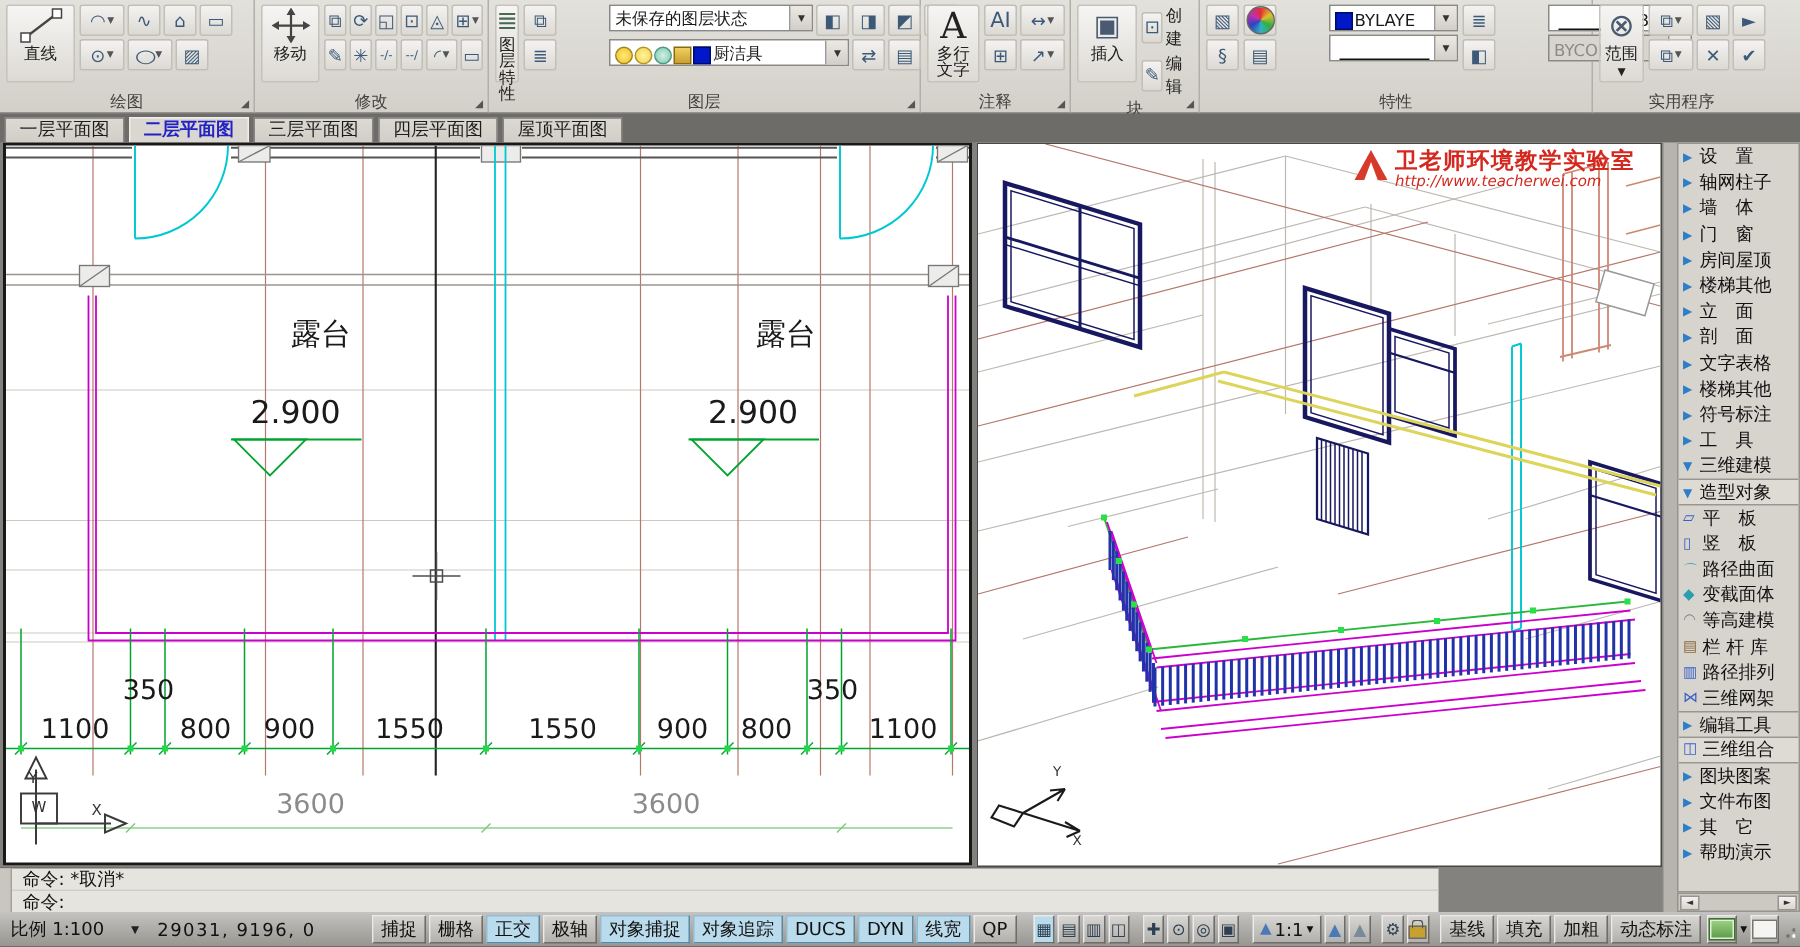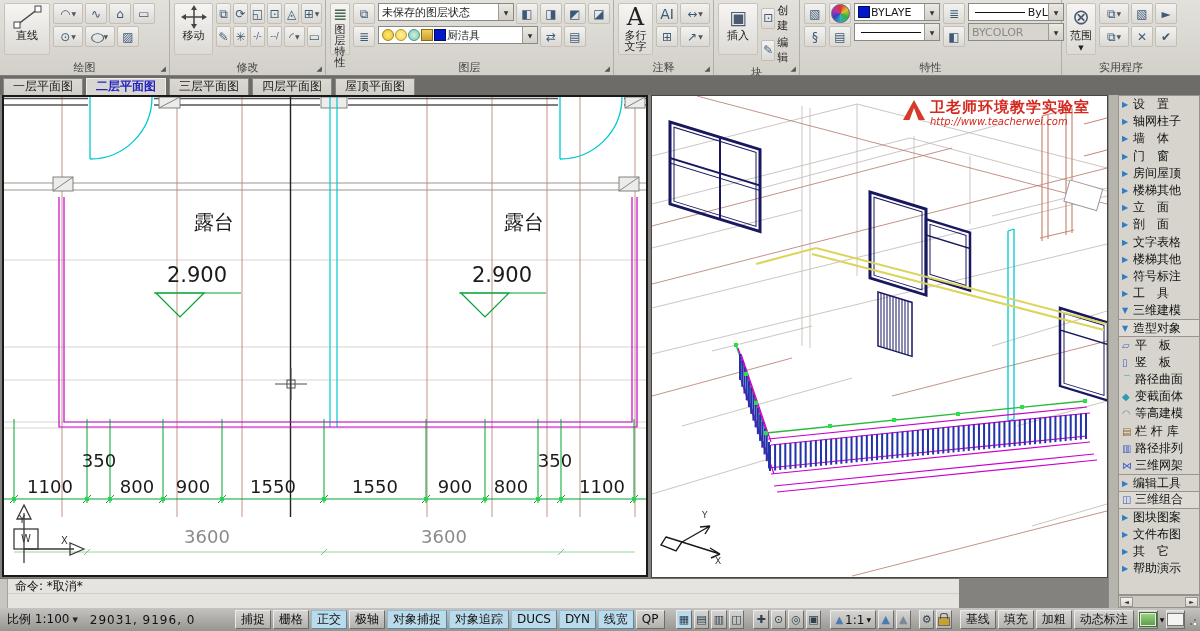--- a/index.html
+++ b/index.html
@@ -12,21 +12,21 @@
   .plabel{height:15px;line-height:15px;text-align:center;font-size:11px;color:#45433f;}
   .corner{position:absolute;right:3px;bottom:2px;font-size:7px;color:#555;}
   .bigbtn{width:46px;height:52px;display:flex;flex-direction:column;align-items:center;border:1px solid #c6c3bc;border-radius:2px;background:linear-gradient(#f6f5f3,#dddad4);box-sizing:border-box;}
   .bigbtn .bicon{height:26px;display:flex;align-items:center;justify-content:center;font-size:19px;color:#4a5a70;}
   .bigbtn .blabel{font-size:11px;line-height:11px;text-align:center;color:#222;}
   .sgrid{display:flex;flex-direction:column;gap:2px;}
   .srow{display:flex;gap:2px;}
   .sbtn{width:22px;height:21px;border:1px solid #c2bfb8;background:linear-gradient(#f4f3f1,#dcd9d3);display:flex;align-items:center;justify-content:center;font-size:12px;color:#3c5a78;border-radius:2px;box-sizing:border-box;}
   .sbtn .mini{font-size:6px;margin-left:1px;color:#555;}
   .sbtn.wide{width:30px;}
-  .dd{height:18px;background:#fff;border:1px solid #8b8985;display:flex;align-items:center;font-size:11px;padding-left:3px;color:#1a1a1a;box-sizing:border-box;white-space:nowrap;overflow:hidden;}
+  .dd{height:18px;background:#fff;border:1px solid #8b8985;display:flex;align-items:flex-end;font-size:11px;padding-left:3px;color:#1a1a1a;box-sizing:border-box;white-space:nowrap;overflow:hidden;margin-left:32px;}
   .dd .ddcaret{margin-left:auto;width:14px;align-self:stretch;background:linear-gradient(#ece9e3,#d2cfc9);border-left:1px solid #999;display:flex;align-items:center;justify-content:center;font-size:6px;color:#333;flex:none;}
   .dd.grayed{background:#d8d5cf;color:#8a8a86;}
   .lic{width:10px;height:10px;display:inline-block;margin-right:1px;flex:none;}
   .lic.bulb{background:radial-gradient(#ffe97a,#f0c020);border:1px solid #a08420;border-radius:50%;}
   .lic.sun{background:radial-gradient(#fff3a0,#f4d24a);border:1px solid #b09430;border-radius:50%;}
   .lic.thaw{background:radial-gradient(#d2f0e0,#7ac8b0);border:1px solid #4a9880;border-radius:50%;}
   .lic.lock{background:linear-gradient(#f0d060,#c8a030);border:1px solid #8a6a10;}
   .lic.colorsq{background:#0018c8;border:1px solid #000a60;}
   .wheel{width:17px;height:17px;border-radius:50%;border:1px solid #666;background:conic-gradient(#e03030,#e0c030,#30b040,#30b0c0,#3040c0,#c030b0,#e03030);}
   .lineswatch{flex:1;height:0;border-top:1.5px solid #111;margin:0 3px;}
@@ -65,21 +65,21 @@
   .sb-arrow{color:#2d7dc8;font-size:8px;width:11px;flex:none;}
   .sb-ico{width:13px;font-size:10px;flex:none;}
   .c-blue{color:#3a5fc8;} .c-teal{color:#2a9db0;} .c-gray{color:#82807c;} .c-brown{color:#8a6a3a;}
   .sb-sep{border-top:1px solid #98958f;}
   .sb-box{border-top:1px solid #98958f;border-bottom:1px solid #98958f;background:#dedbd5;}
   .sbhscroll{position:absolute;left:1118px;top:500px;width:82px;height:13px;background:#ccc9c3;border:1px solid #96938d;box-sizing:border-box;display:flex;justify-content:space-between;align-items:center;padding:0 1px;}
   .hsbtn{width:13px;height:10px;background:linear-gradient(#f3f2f0,#d7d4ce);border:1px solid #97948e;font-size:6px;display:flex;align-items:center;justify-content:center;color:#333;box-sizing:border-box;}
 
   
   .statusbar{position:absolute;left:0;top:608px;width:1200px;height:23px;background:linear-gradient(#c4c3c1,#96958f);display:flex;align-items:center;font-size:12px;color:#111;box-sizing:border-box;padding:0 3px;gap:2px;}
-  .sb-flat{display:flex;align-items:center;gap:3px;padding:0 4px;white-space:nowrap;}
+  .sb-flat{display:flex;align-items:center;gap:18px;padding:0 4px;white-space:nowrap;}
   .sb-flat .tri{font-size:7px;color:#222;}
   .coords{padding:0 6px;letter-spacing:1px;white-space:nowrap;}
   .tg{height:19px;line-height:17px;padding:0 5px;border:1px solid;border-color:#eceae8 #6d6c68 #6d6c68 #eceae8;background:linear-gradient(#d6d5d1,#b2b1ad);white-space:nowrap;box-sizing:border-box;}
   .tg.on{background:#badbec;border-color:#93bdd2 #5e87a0 #5e87a0 #93bdd2;}
   .ib{width:23px;height:19px;border:1px solid;border-color:#eceae8 #6d6c68 #6d6c68 #eceae8;background:linear-gradient(#d6d5d1,#b2b1ad);display:flex;align-items:center;justify-content:center;font-size:11px;color:#2f4050;box-sizing:border-box;}
   .ib.active{background:#badbec;}
   .annoscale{display:flex;align-items:center;gap:2px;height:19px;border:1px solid;border-color:#eceae8 #6d6c68 #6d6c68 #eceae8;background:linear-gradient(#d6d5d1,#b2b1ad);padding:0 4px;box-sizing:border-box;}
   .annoscale .person{color:#4a7ab5;font-size:10px;}
   .annoscale .tri{font-size:6px;}
   .locki{width:10px;height:7px;background:#c8a030;border:1px solid #6d6c68;position:relative;margin-top:4px;}
@@ -771,20 +771,21 @@
         </div>
       </div>
       <span class="ov ucslbl" style="left:50px;top:414px;font-size:9px">Y</span>
       <span class="ov ucslbl" style="left:63px;top:460px;font-size:9px">X</span>
     </div>
 
     <div class="cmd">
       <div class="cmdgrip"></div>
       <div class="cmdrows">
         <div class="cmdrow first">命令: *取消*</div>
+        <div class="cmdrow">命令:</div>
       </div>
     </div>
 
     <div class="palstrip"></div>
 
     <div class="sbpanel">
       <div class="sb-row">
           <span class="sb-arrow">▶</span>
           <span>设　置</span>
         </div>

